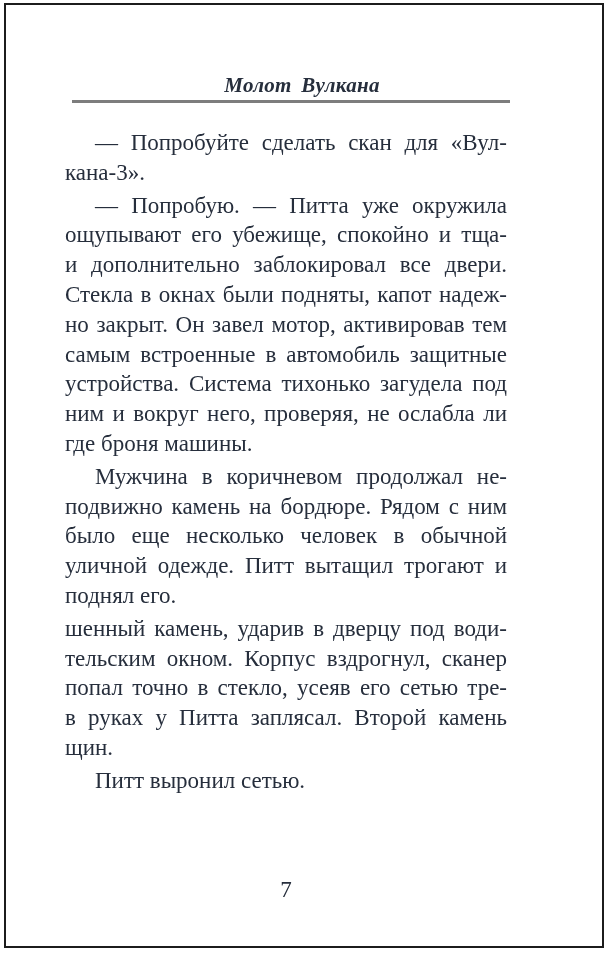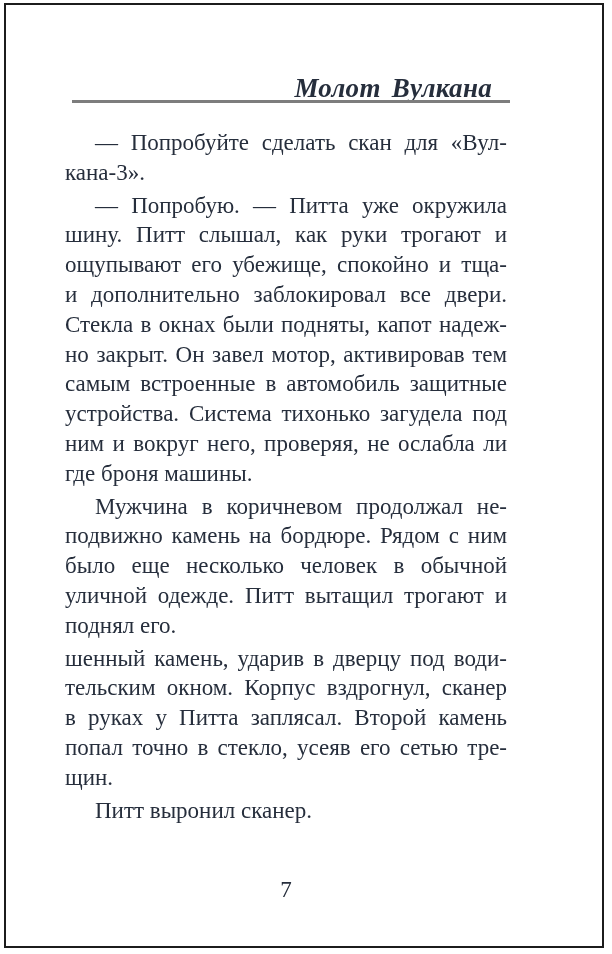--- a/index.html
+++ b/index.html
@@ -24,25 +24,25 @@
     position: absolute;
     left: 4px;
     top: 3px;
     width: 600px;
     height: 945px;
     border: 2px solid var(--border-color);
     pointer-events: none;
   }
   .running-head {
     position: absolute;
-    left: 44px;
+    left: 78px;
     top: 73px;
     width: 448px;
-    text-align: right;
-    font-size: 27px;
+    text-align: center;
+    font-size: 21px;
     font-weight: bold;
     font-style: italic;
     letter-spacing: 0.3px;
     word-spacing: 4px;
     color: var(--text-color);
   }
   .head-rule {
     position: absolute;
     left: 72px;
     top: 100px;
@@ -88,43 +88,42 @@
 
   <div class="head-rule"></div>
 
   <div class="body-text">
       <div class="paragraph">
         <div class="line first">— Попробуйте сделать скан для «Вул-</div>
         <div class="line last">кана-3».</div>
       </div>
       <div class="paragraph">
         <div class="line first">— Попробую. — Питта уже окружила ма-</div>
-        <div class="line">шину. Питт слышал, как руки трогают и</div>
         <div class="line">ощупывают его убежище, спокойно и тща-</div>
         <div class="line">и дополнительно заблокировал все двери.</div>
         <div class="line">Стекла в окнах были подняты, капот надеж-</div>
         <div class="line">но закрыт. Он завел мотор, активировав тем</div>
         <div class="line">самым встроенные в автомобиль защитные</div>
         <div class="line">устройства. Система тихонько загудела под</div>
         <div class="line">ним и вокруг него, проверяя, не ослабла ли</div>
         <div class="line last">где броня машины.</div>
       </div>
       <div class="paragraph">
         <div class="line first">Мужчина в коричневом продолжал не-</div>
         <div class="line">подвижно камень на бордюре. Рядом с ним</div>
         <div class="line">было еще несколько человек в обычной</div>
         <div class="line">уличной одежде. Питт вытащил трогают и</div>
         <div class="line last">поднял его.</div>
       </div>
       <div class="paragraph">
         <div class="line">шенный камень, ударив в дверцу под води-</div>
         <div class="line">тельским окном. Корпус вздрогнул, сканер</div>
+        <div class="line">попал точно в стекло, усеяв его сетью тре-</div>
         <div class="line">в руках у Питта заплясал. Второй камень</div>
-        <div class="line">попал точно в стекло, усеяв его сетью тре-</div>
         <div class="line last">щин.</div>
       </div>
       <div class="paragraph">
-        <div class="line first last">Питт выронил сканер.</div>
+        <div class="line first last">Питт выронил сетью.</div>
       </div>
     </div>
 
   <div class="page-number">7</div>
 </div>
 
 </body></html>

